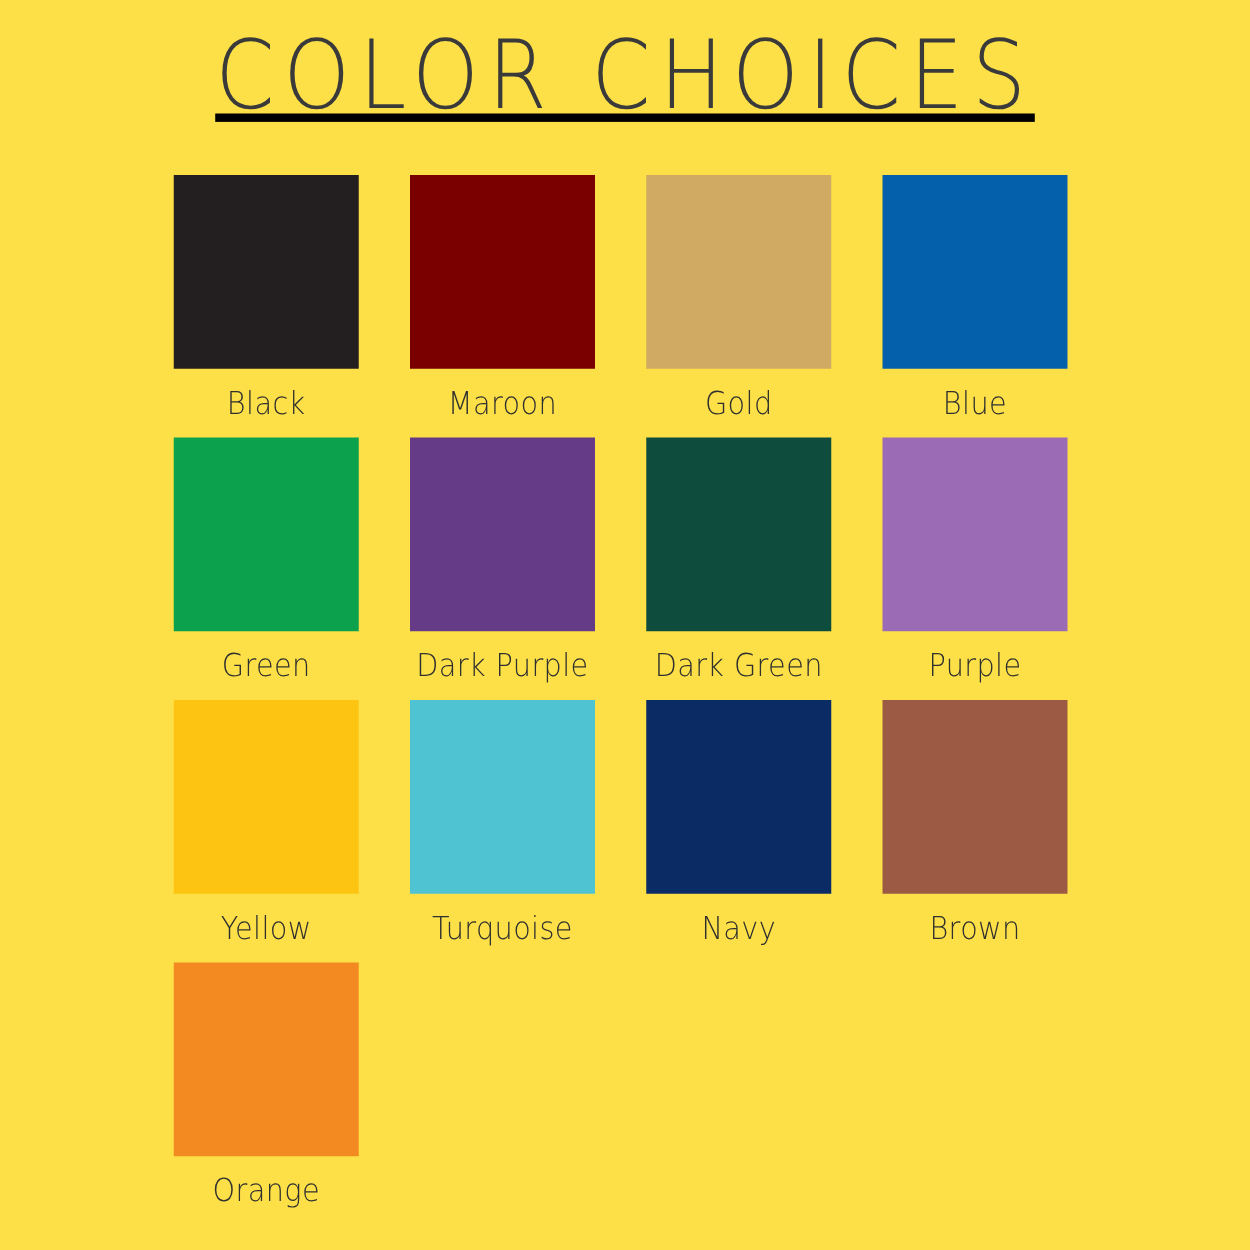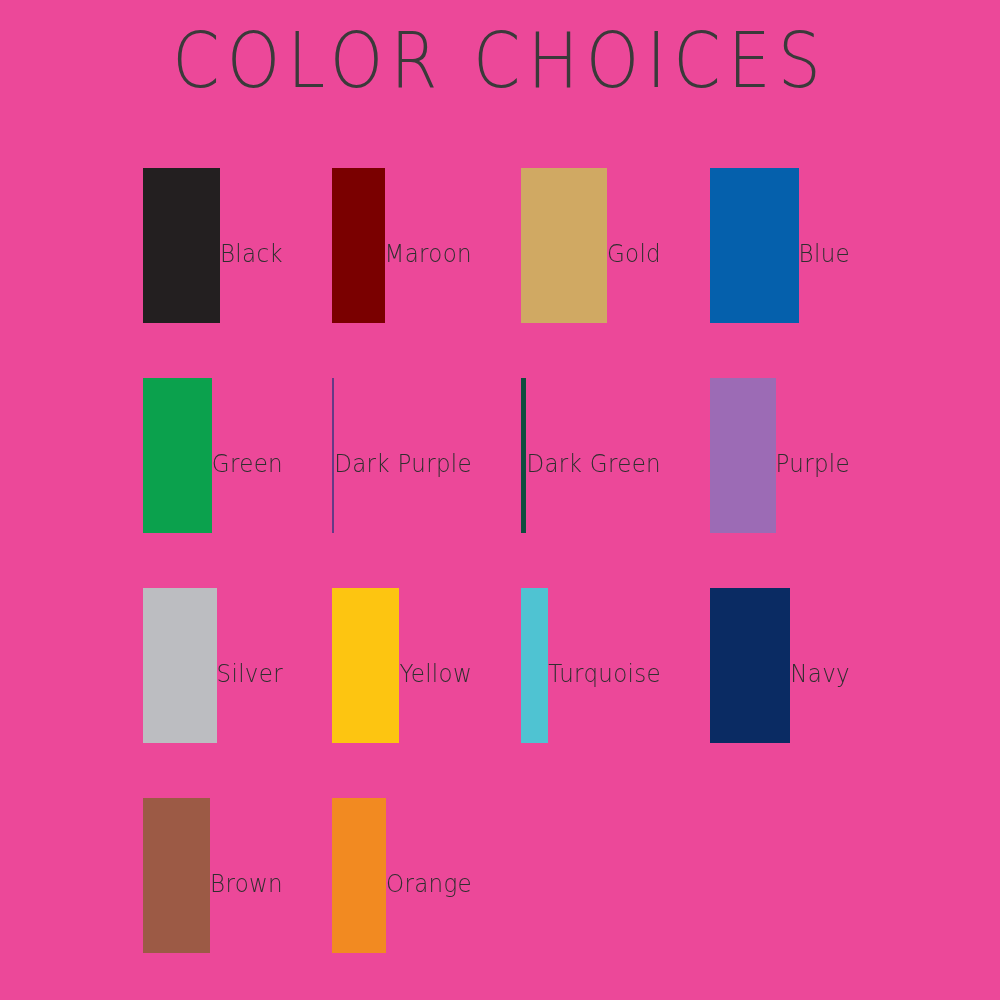--- a/index.html
+++ b/index.html
@@ -11,22 +11,23 @@
     height: 1000px;
     background: #ffffff;
     font-family: "Liberation Sans", sans-serif;
     overflow: hidden;
   }
 
   #poster {
     position: relative;
     width: 1000px;
     height: 1000px;
-    background: #ec4899;
+    background: #fde047;
     box-sizing: border-box;
+    text-decoration: underline;
   }
 
   
   #title-bar {
     width: 100%;
     padding-top: 18px;
     text-align: center;
   }
   #poster-title {
     display: block;
@@ -50,21 +51,21 @@
     display: grid;
     grid-template-columns: repeat(4, 148px);
     grid-template-rows: repeat(4, 210px);
     column-gap: 41px;
     row-gap: 0px;
   }
 
   .swatch-cell {
     width: 140px;
     display: flex;
-    flex-direction: row;
+    flex-direction: column;
     align-items: center;
   }
 
   .swatch-chip {
     width: 148px;
     height: 155px;
     display: block;
   }
 
   .swatch-label {
@@ -118,24 +119,20 @@
       </div>
       <div class="swatch-cell">
         <div class="swatch-chip" style="background-color: rgb(14, 77, 62);"></div>
         <span class="swatch-label">Dark Green</span>
       </div>
       <div class="swatch-cell">
         <div class="swatch-chip" style="background-color: rgb(156, 107, 181);"></div>
         <span class="swatch-label">Purple</span>
       </div>
       <div class="swatch-cell">
-        <div class="swatch-chip" style="background-color: rgb(188, 189, 193);"></div>
-        <span class="swatch-label">Silver</span>
-      </div>
-      <div class="swatch-cell">
         <div class="swatch-chip" style="background-color: rgb(253, 197, 17);"></div>
         <span class="swatch-label">Yellow</span>
       </div>
       <div class="swatch-cell">
         <div class="swatch-chip" style="background-color: rgb(79, 195, 210);"></div>
         <span class="swatch-label">Turquoise</span>
       </div>
       <div class="swatch-cell">
         <div class="swatch-chip" style="background-color: rgb(10, 43, 99);"></div>
         <span class="swatch-label">Navy</span>

